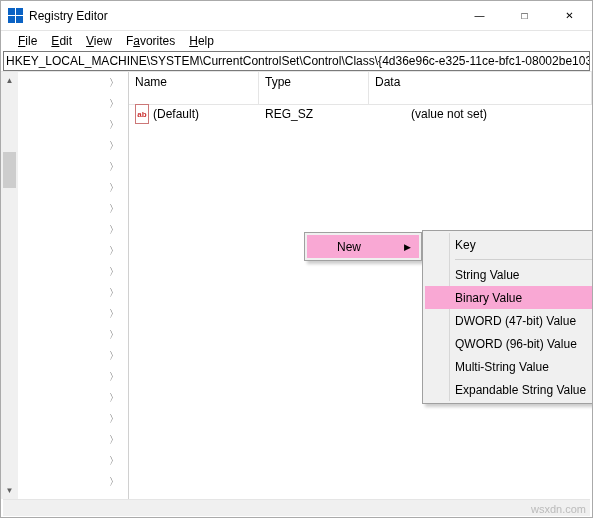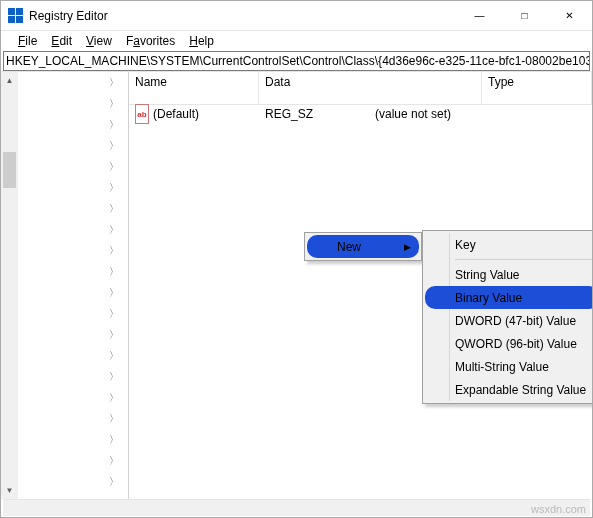--- a/index.html
+++ b/index.html
@@ -120,21 +120,21 @@
   .col-data { flex:1; }
 
   .listrow {
     display:flex;
     height: 18px;
     align-items:center;
   }
   .listrow .cell { padding: 0 6px; }
   .cell-name { width:130px; display:flex; align-items:center; gap:4px; }
   .cell-type { width:110px; }
-  .cell-data { flex:1; }
+  .cell-data { flex:1;margin-left:36px; }
   .val-icon {
     width:14px; height:20px;
     display:inline-flex; align-items:center; justify-content:center;
     background:#fff; border:1px solid #c77; font-size:8px;
     color:#c33; font-weight:bold;
   }
 
   
   .ctxmenu {
     position:absolute;
@@ -146,21 +146,21 @@
   .ctx1 { left: 175px; top: 160px; width: 118px; }
   .ctx2 { left: 293px; top: 158px; width: 180px; }
   .ctxitem {
     height: 23px;
     display:flex;
     align-items:center;
     padding: 0 24px 0 30px;
     position:relative;
     white-space:nowrap;
   }
-  .ctxitem.hl { background:#1d4ed8;border-radius:10px; }
+  .ctxitem.hl { background:#f9a8d4; }
   .ctxitem .arrow {
     position:absolute; right:8px; font-size:9px;
   }
   .ctxsep {
     height:1px; background:#d0d0d0; margin: 3px 2px 3px 30px;
   }
   .ctx-gutter {
     position:absolute; left:26px; top:2px; bottom:2px; width:1px;
     background:#d7d7d7;
   }
@@ -236,22 +236,22 @@
       <span class="chevron">〉</span>
       <span class="chevron">〉</span>
       <span class="chevron">〉</span>
       <span class="chevron">〉</span>
     </div>
   </div>
 
   <div class="listpane">
     <div class="listheader">
       <div class="col col-name">Name</div>
+      <div class="col col-type">Type</div>
       <div class="col col-data">Data</div>
-      <div class="col col-type">Type</div>
     </div>
     <div class="listrow">
       <div class="cell cell-name">
         <span class="val-icon">ab</span>
         <span>(Default)</span>
       </div>
       <div class="cell cell-type">REG_SZ</div>
       <div class="cell cell-data">(value not set)</div>
     </div>
 

